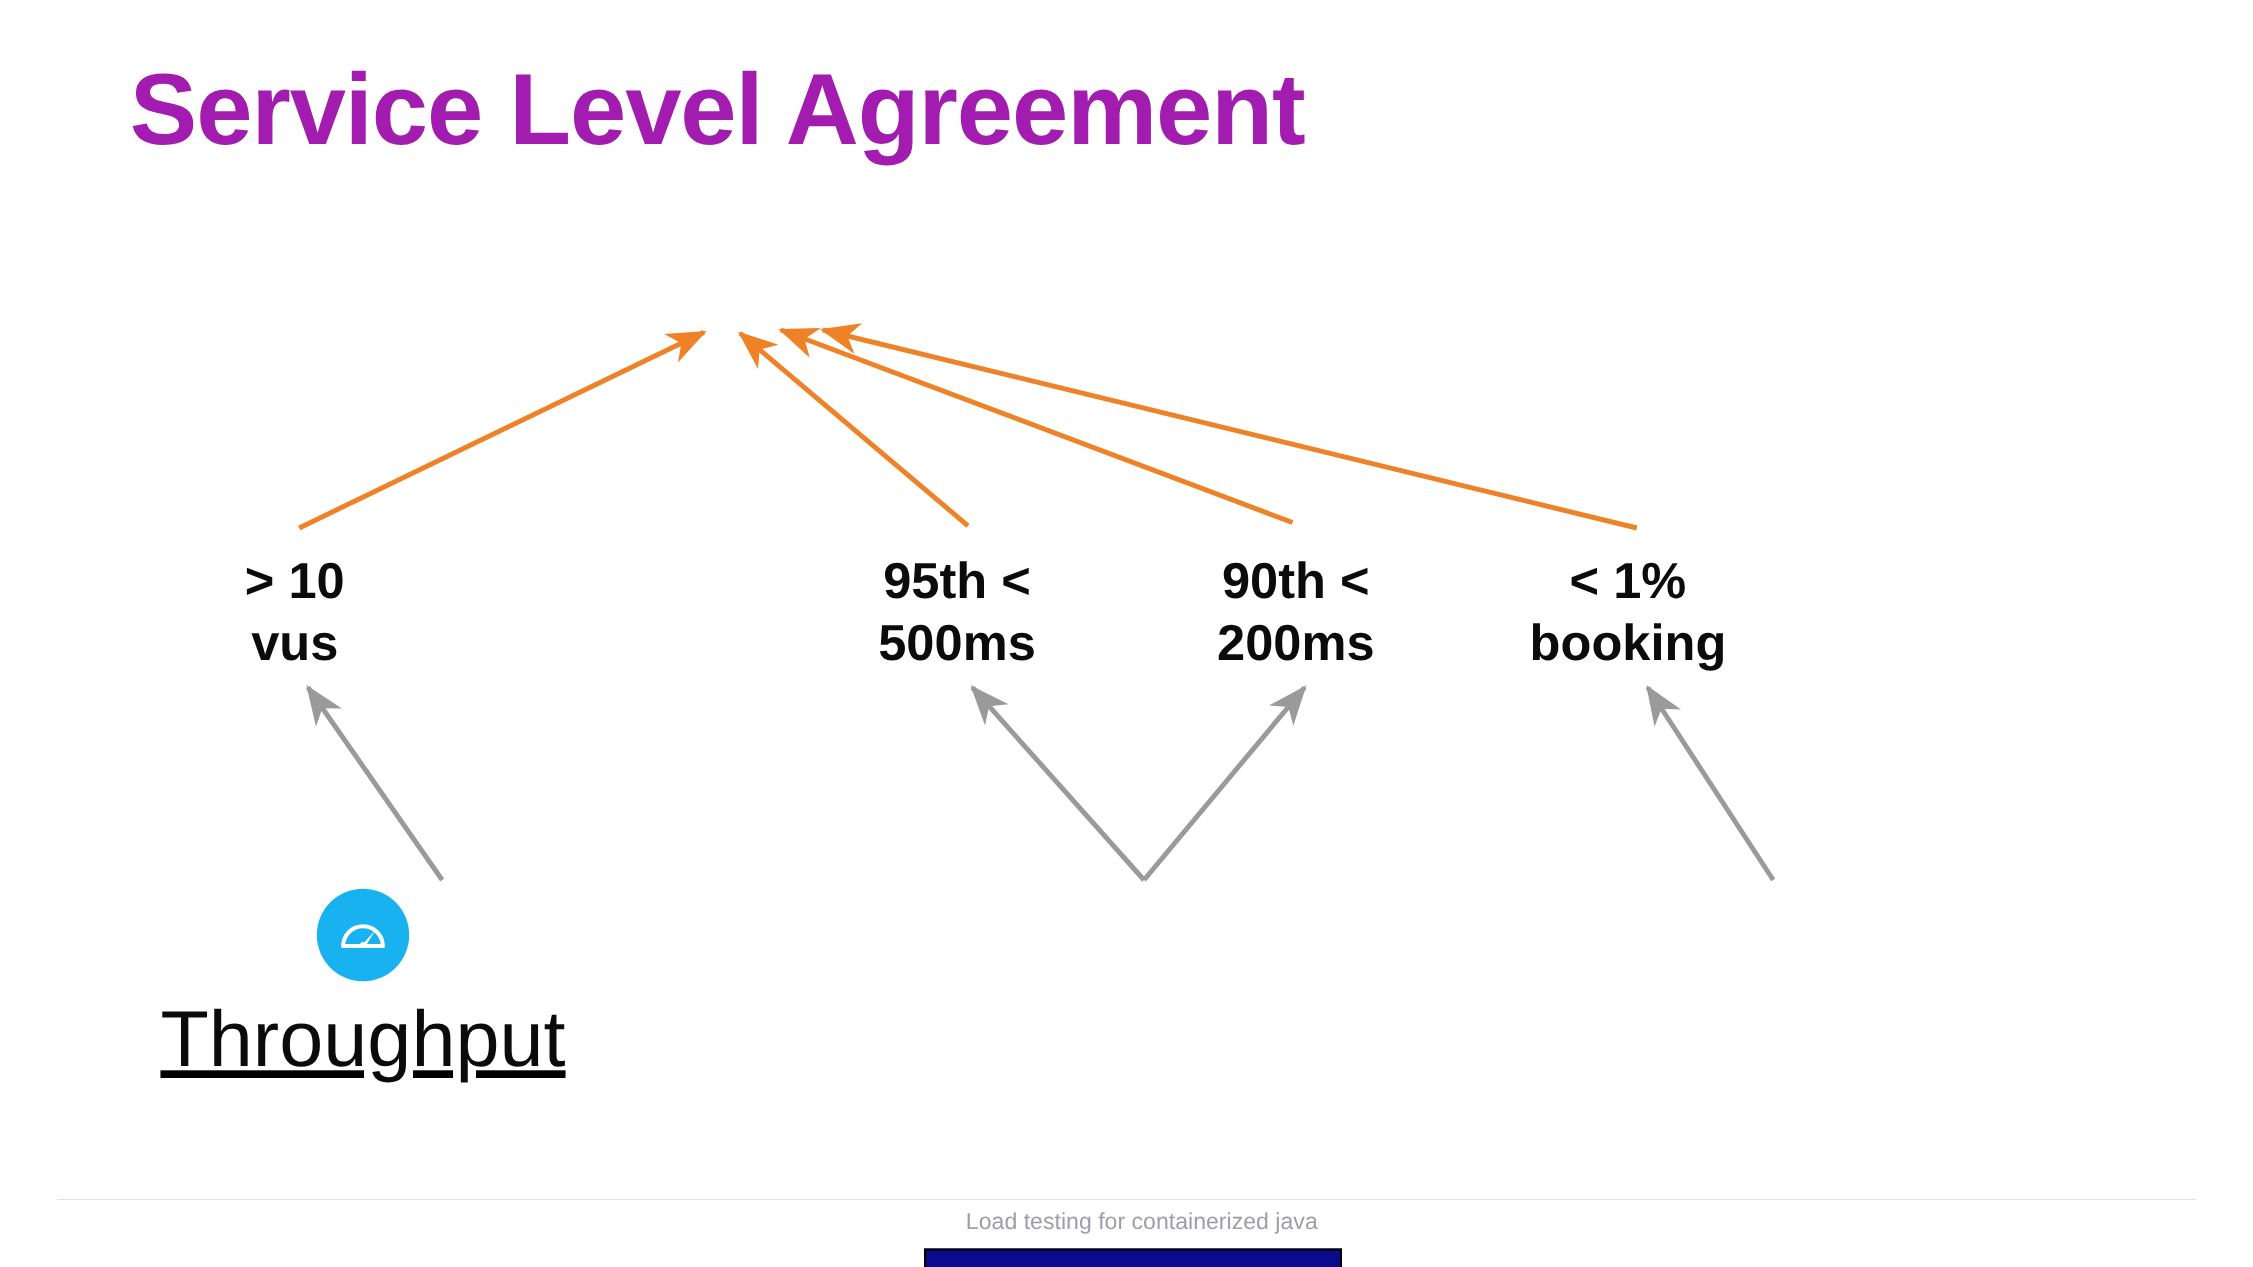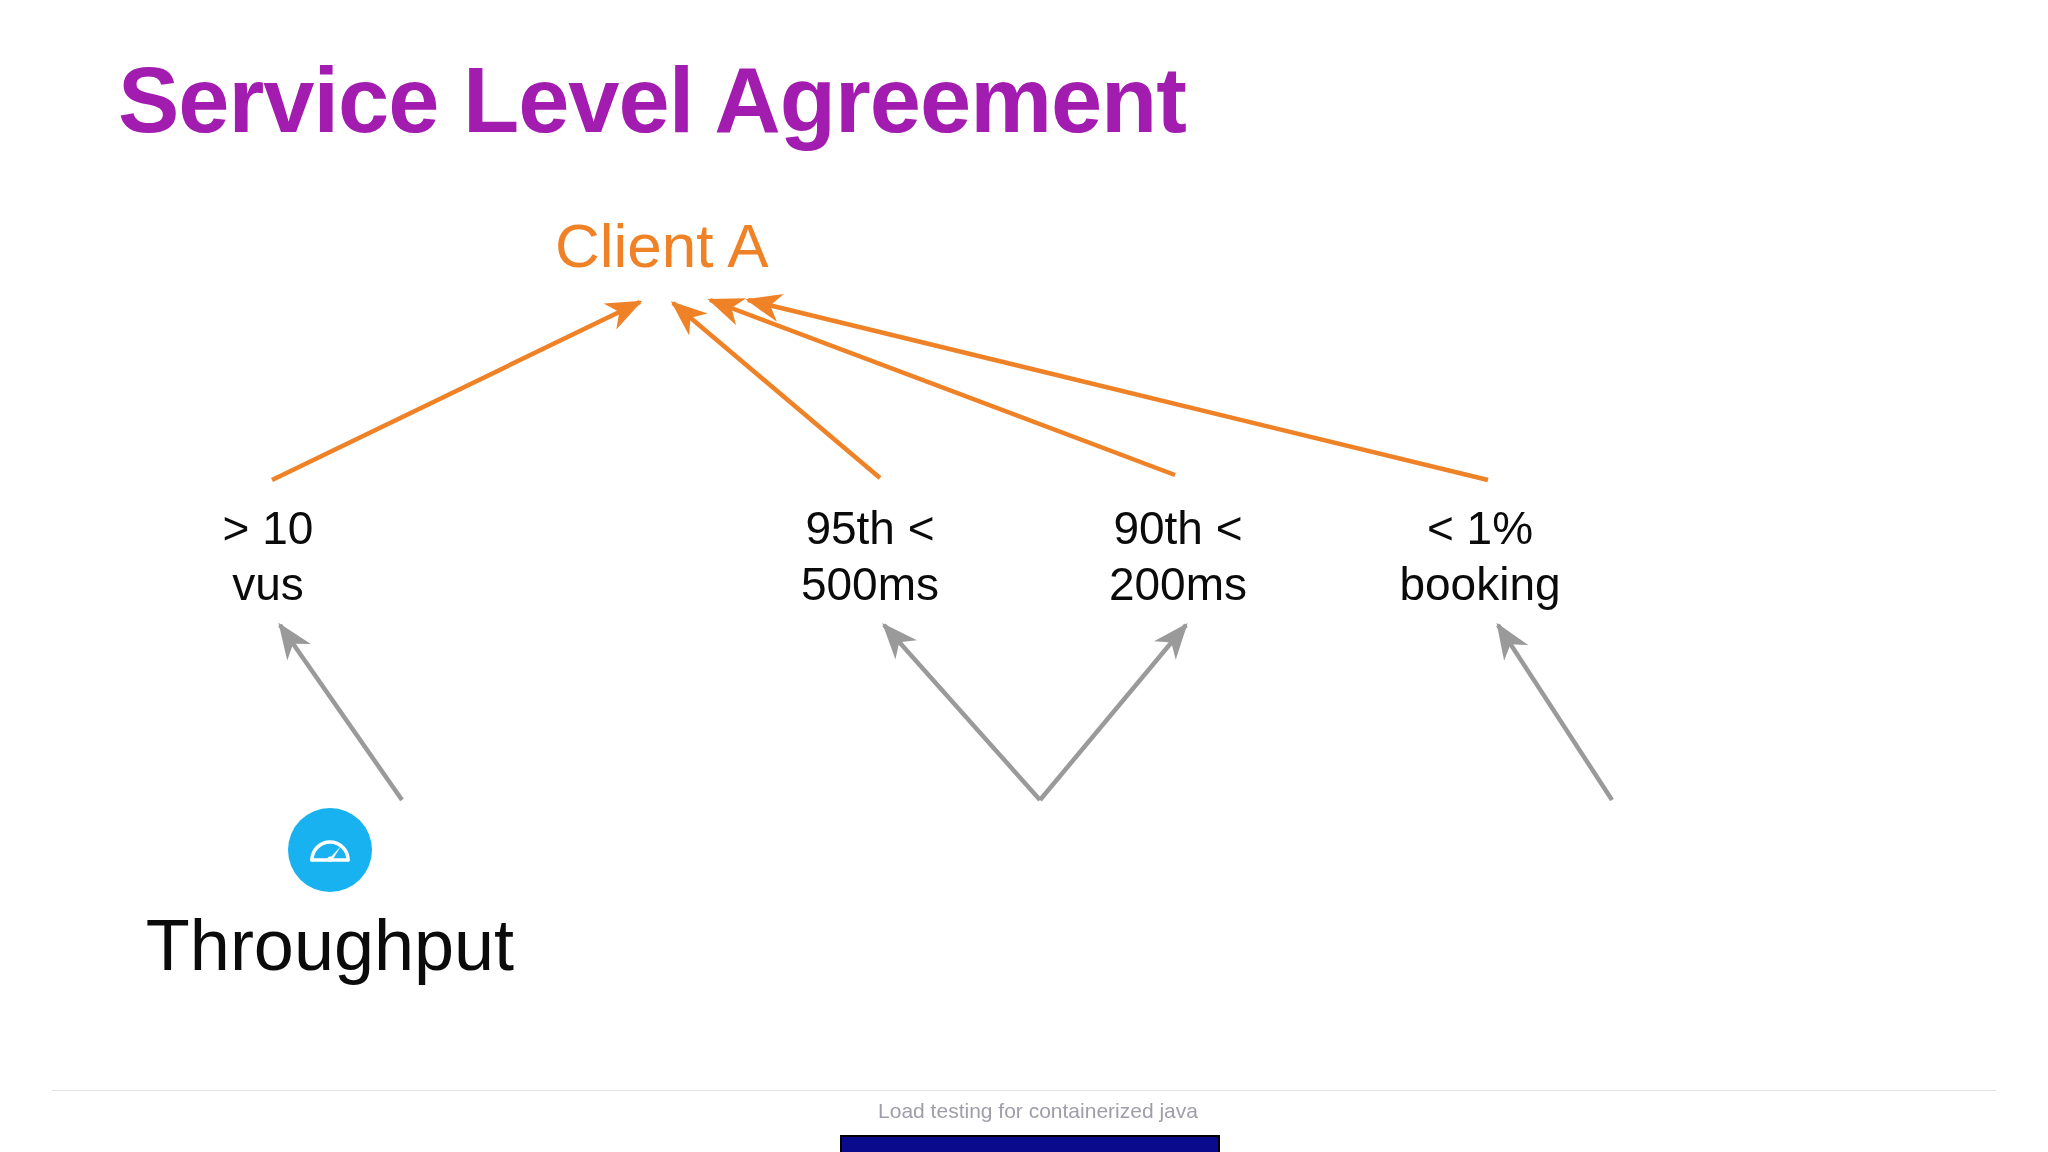--- a/index.html
+++ b/index.html
@@ -53,34 +53,34 @@
     pointer-events: none;
   }
 
   
   .sla-label {
     position: absolute;
     text-align: center;
     font-size: 46px;
     line-height: 1.22;
     color: #0b0b0b;
-    font-weight: 400;
+    font-weight: 700;
     white-space: pre-line;
   }
   #sla-throughput { left: 148px;  top: 500px; width: 240px; }
   #sla-p95        { left: 740px;  top: 500px; width: 260px; }
   #sla-p90        { left: 1048px; top: 500px; width: 260px; }
   #sla-errors     { left: 1340px; top: 500px; width: 280px; }
 
   
   .metric-group {
     position: absolute;
     text-align: center;
   }
-  #metric-throughput { left: 130px;  top: 808px; width: 400px; }
+  #metric-throughput { left: 130px;  top: 808px; width: 400px; text-decoration: underline; }
   #metric-latency    { left: 830px;  top: 808px; width: 400px; }
   #metric-errorrate  { left: 1430px; top: 808px; width: 400px; }
 
   .metric-icon {
     width: 84px;
     height: 84px;
     border-radius: 50%;
     background: #19b2f0;
     margin: 0 auto;
     display: flex;
@@ -128,21 +128,20 @@
     box-sizing: border-box;
   }
 </style>
 </head>
 <body>
 
 <div id="slide">
 
   <div id="slide-title">Service Level Agreement</div>
 
-  <div id="client-node">Client A</div>
 
   <svg id="connector-layer" viewBox="0 0 2048 1152" xmlns="http://www.w3.org/2000/svg">
     <defs>
       <marker id="arrow-orange" markerWidth="9" markerHeight="9" refX="7.4" refY="3.2" orient="auto" markerUnits="strokeWidth">
         <path d="M0,0 L8,3.2 L0,6.4 L2.3,3.2 z" fill="#ef8127"></path>
       </marker>
       <marker id="arrow-gray" markerWidth="9" markerHeight="9" refX="7.4" refY="3.2" orient="auto" markerUnits="strokeWidth">
         <path d="M0,0 L8,3.2 L0,6.4 L2.3,3.2 z" fill="#9a9a9a"></path>
       </marker>
     </defs>

